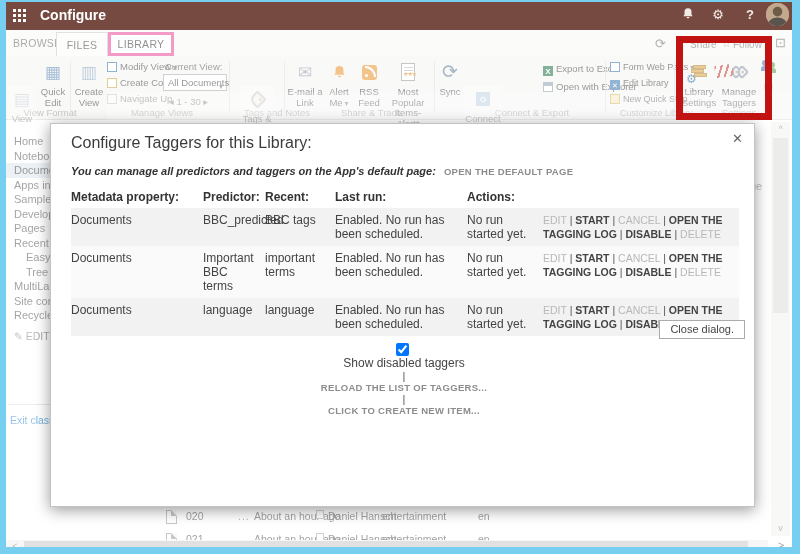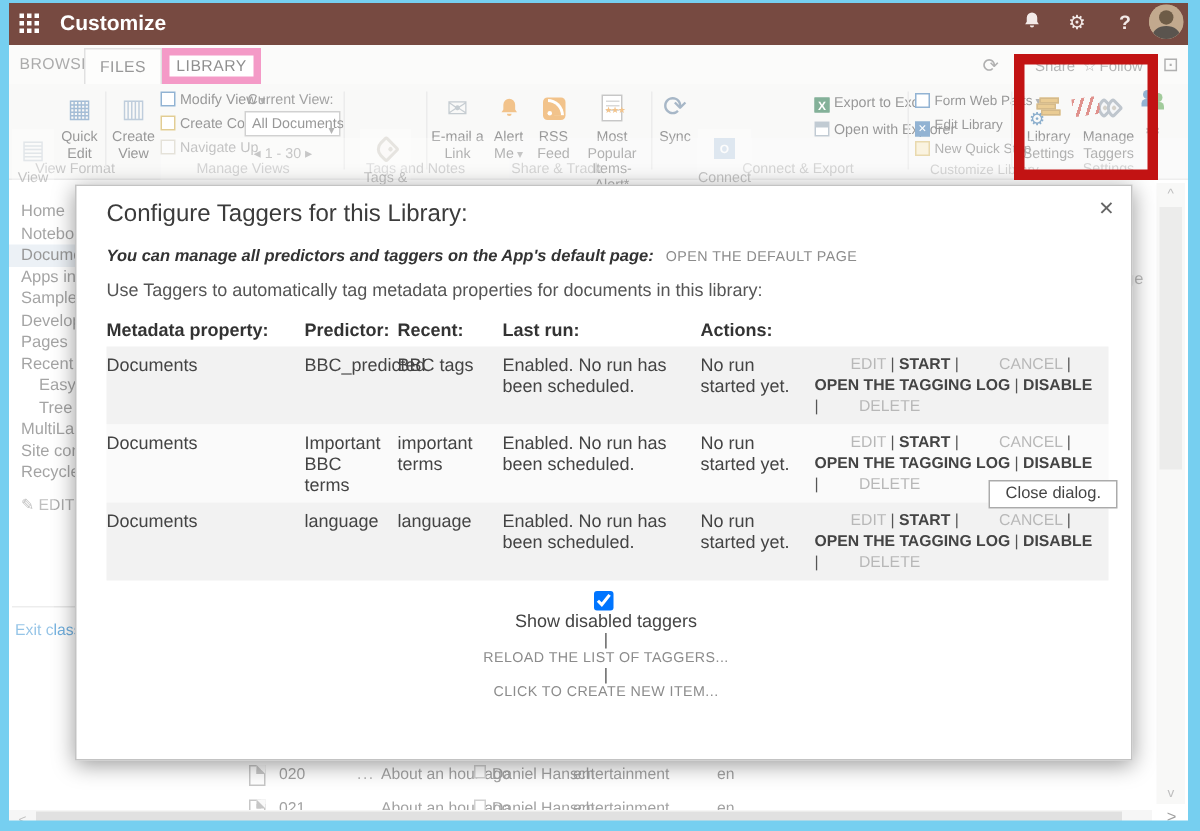--- a/index.html
+++ b/index.html
@@ -13,21 +13,21 @@
   .suite-title { position:absolute; left:40px; top:7px; color:#fff; font-size:14px; font-weight:bold; }
   .suite-ic { position:absolute; top:6px; width:20px; height:18px; color:#f3eae8; font-size:13px; text-align:center; line-height:18px; cursor:pointer; }
   .avatar { position:absolute; left:766px; top:3px; width:23px; height:23px; border-radius:50%; background:#c2a98e; overflow:hidden; cursor:pointer; }
   .avatar svg { display:block; }
 
   
   .tabrow { position:absolute; left:0; top:30px; width:800px; height:26px; background:#f7f7f6; z-index:1; }
   .tab-plain { position:absolute; top:7px; font-size:10.5px; color:#666; letter-spacing:.3px; cursor:pointer; }
   .tab-box { position:absolute; top:2px; height:24px; font-size:10.5px; letter-spacing:.3px; color:#444;
     background:#fbfbfa; border:1px solid #c9c9c9; border-bottom:none; display:flex; align-items:center; justify-content:center; cursor:pointer; }
-  .tab-box.active { background:#fff; border:5px solid #ec4899; color:#333; }
+  .tab-box.active { background:#fff; border:3px solid #ec4899; color:#333; }
   .qat-txt { position:absolute; top:9px; font-size:10px; color:#777; cursor:pointer; }
   .glyph-btn { position:absolute; font-size:13px; color:#707070; cursor:pointer; }
 
   
   .ribbon { position:absolute; left:0; top:56px; width:800px; height:64px; background:#f4f4f3; border-bottom:1px solid #d8d8d8; z-index:1; }
   .rgroup { position:absolute; top:0; height:63px; }
   .glabel { position:absolute; bottom:1px; left:12px; width:100%; text-align:center; font-size:9.5px; color:#9a9a9a; white-space:nowrap; }
   .gdiv { position:absolute; top:5px; height:52px; width:1px; background:#dcdcdc; }
   .bigbtn { position:absolute; top:3px; text-align:center; font-size:9.5px; color:#444; line-height:10.5px; cursor:pointer; }
   .bigbtn .bic { display:flex; height:26px; align-items:center; justify-content:center; margin-bottom:2px; }
@@ -101,50 +101,50 @@
   .redbox { position:absolute; left:676px; top:36px; width:96px; height:84px; border:7px solid #c21313; z-index:20; }
   .edge { position:absolute; background:#76cff0; z-index:30; }
 
   
   .modal { position:absolute; left:50px; top:123px; width:705px; height:384px; background:#fff; border:1px solid #c3c3c3;
     box-shadow:0 3px 14px rgba(0,0,0,.4); z-index:10; }
   .m-close { position:absolute; right:11px; top:7px; font-size:13px; color:#666; cursor:pointer; }
   .m-pad { padding:10px 17px 0 20px; }
   .m-title { font-size:16px; font-weight:normal; color:#3b3b3b; }
   .m-note { margin-top:13px; font-size:11px; font-weight:bold; font-style:italic; color:#333; }
-  .caps-link { font-size:9.5px; font-weight:normal; font-style:normal; color:#8c8c8c; letter-spacing:.3px; cursor:pointer; }
+  .caps-link { font-size:9.5px; font-weight:bold; font-style:normal; color:#8c8c8c; letter-spacing:.3px; cursor:pointer; }
   .m-note .caps-link { margin-left:8px; }
   .m-intro { margin-top:9px; font-size:12px; color:#555; }
   .tg { margin-top:11px; width:668px; }
   .tg-row { display:grid; grid-template-columns:132px 62px 70px 132px 76px 196px; }
   .tg-head { align-items:end; }
   .tg-head > div { font-size:12px; font-weight:bold; color:#333; padding:2px 8px 4px 0; line-height:14px; }
   .tg-r { font-size:12px; color:#444; }
   .tg-r > div { padding:5px 8px 5px 0; line-height:14px; }
   .tg-r.odd { background:#f2f2f2; }
   .tg-r.even { background:#fafafa; }
   .cell-actions { font-size:10.5px; line-height:14px; }
   .act { cursor:pointer; }
   .act.en { color:#444; font-weight:bold; }
-  .act.dis { color:#b8b8b8;margin-left:24px; }
+  .act.dis { color:#b8b8b8; }
   .sep { color:#555; }
   .m-footer { margin-top:7px; font-size:12px; color:#444; display:flex; align-items:center;flex-direction:column; }
   .m-footer input { width:13px; height:13px; margin-right:4px; cursor:pointer; }
   .m-footer .sep2 { margin:0 5px; color:#555; font-size:11px; }
   .close-btn { position:absolute; right:9px; top:196px; background:#fff; border:1px solid #ababab; font-size:11px; color:#444;
     padding:2px 10px 3px; font-family:"Liberation Sans", sans-serif; cursor:pointer; }
 </style>
 </head>
 <body>
 
 <div id="screen">
 
   <div class="suite">
     <span class="waffle"></span>
-    <span class="suite-title">Customize</span>
+    <span class="suite-title">Configure</span>
     <span class="suite-ic" style="left:678px;">
       <svg width="14" height="15" viewBox="0 0 16 16">
           <path d="M8 2a4 4 0 0 0-4 4v3.2L2.8 11h10.4L12 9.2V6a4 4 0 0 0-4-4zm-1.6 10a1.6 1.6 0 0 0 3.2 0z" fill="#f3eae8"></path>
         </svg>
     </span>
     <span class="suite-ic" style="left:708px;">⚙</span>
     <span class="suite-ic" style="left:740px; font-weight:bold;">?</span>
     <span class="avatar">
       <svg width="23" height="23" viewBox="0 0 24 24">
           <rect width="24" height="24" fill="#c2a98e"></rect>
@@ -374,21 +374,20 @@
 
   <div class="dim"></div>
 
   <div class="modal">
     <span class="m-close">✕</span>
     <div class="m-pad">
       <div class="m-title">Configure Taggers for this Library:</div>
       <div class="m-note">
         <span>You can manage all predictors and taggers on the App's default page:</span><span class="caps-link">OPEN THE DEFAULT PAGE</span>
       </div>
-      <div class="m-intro">Use Taggers to automatically tag metadata properties for documents in this library:</div>
 
       <div class="tg">
         <div class="tg-row tg-head">
           <div>Metadata property:</div>
           <div>Predictor:</div>
           <div>Recent:</div>
           <div>Last run:</div>
           <div>Actions:</div>
         </div>
         <div class="tg-row tg-r odd">

